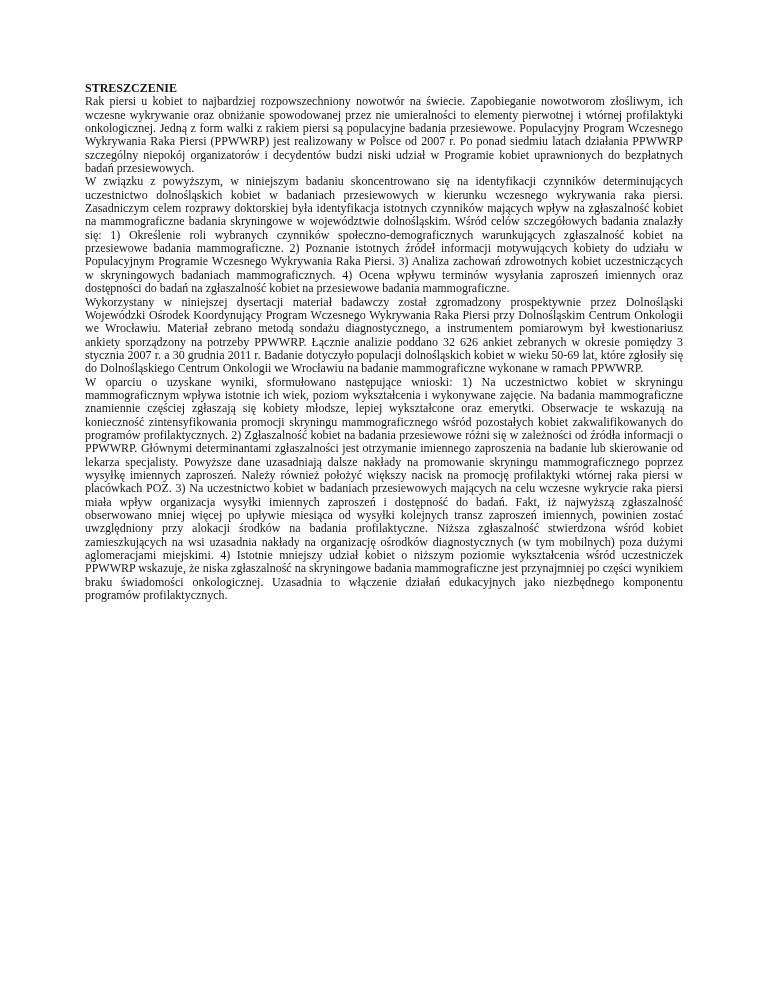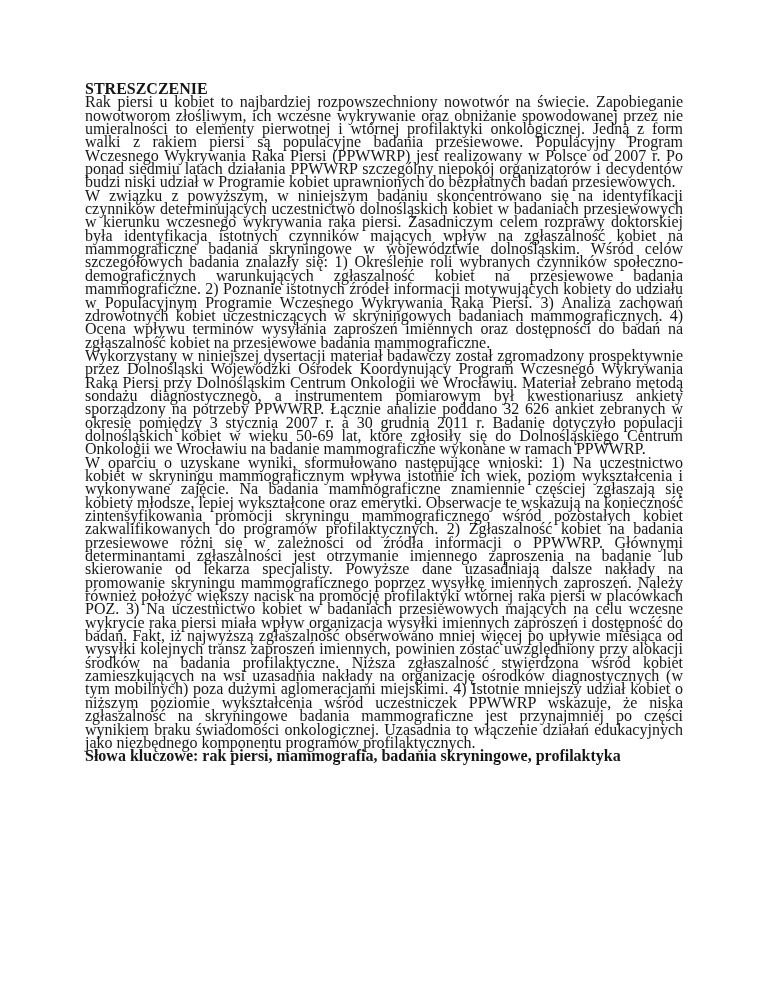--- a/index.html
+++ b/index.html
@@ -13,21 +13,21 @@
     height: 994px;
     background: #ffffff;
     overflow: hidden;
   }
   .text-block {
     position: absolute;
     left: 85px;
     top: 82px;
     width: 598px;
     font-family: "Liberation Serif", "DejaVu Serif", serif;
-    font-size: 16px;
+    font-size: 12px;
     line-height: 13.35px;
     color: #161616;
     text-align: justify;
     text-justify: inter-word;
   }
   .text-block p {
     margin: 0;
     padding: 0;
   }
   .bold {
@@ -40,15 +40,14 @@
 </head>
 <body>
 
 <div class="page">
   <div class="text-block">
     <p class="heading bold">STRESZCZENIE</p>
     <p>Rak piersi u kobiet to najbardziej rozpowszechniony nowotwór na świecie. Zapobieganie nowotworom złośliwym, ich wczesne wykrywanie oraz obniżanie spowodowanej przez nie umieralności to elementy pierwotnej i wtórnej profilaktyki onkologicznej. Jedną z form walki z rakiem piersi są populacyjne badania przesiewowe. Populacyjny Program Wczesnego Wykrywania Raka Piersi (PPWWRP) jest realizowany w Polsce od 2007 r. Po ponad siedmiu latach działania PPWWRP szczególny niepokój organizatorów i decydentów budzi niski udział w Programie kobiet uprawnionych do bezpłatnych badań przesiewowych.</p>
     <p>W związku z powyższym, w niniejszym badaniu skoncentrowano się na identyfikacji czynników determinujących uczestnictwo dolnośląskich kobiet w badaniach przesiewowych w kierunku wczesnego wykrywania raka piersi. Zasadniczym celem rozprawy doktorskiej była identyfikacja istotnych czynników mających wpływ na zgłaszalność kobiet na mammograficzne badania skryningowe w województwie dolnośląskim. Wśród celów szczegółowych badania znalazły się: 1) Określenie roli wybranych czynników społeczno-demograficznych warunkujących zgłaszalność kobiet na przesiewowe badania mammograficzne. 2) Poznanie istotnych źródeł informacji motywujących kobiety do udziału w Populacyjnym Programie Wczesnego Wykrywania Raka Piersi. 3) Analiza zachowań zdrowotnych kobiet uczestniczących w skryningowych badaniach mammograficznych. 4) Ocena wpływu terminów wysyłania zaproszeń imiennych oraz dostępności do badań na zgłaszalność kobiet na przesiewowe badania mammograficzne.</p>
     <p>Wykorzystany w niniejszej dysertacji materiał badawczy został zgromadzony prospektywnie przez Dolnośląski Wojewódzki Ośrodek Koordynujący Program Wczesnego Wykrywania Raka Piersi przy Dolnośląskim Centrum Onkologii we Wrocławiu. Materiał zebrano metodą sondażu diagnostycznego, a instrumentem pomiarowym był kwestionariusz ankiety sporządzony na potrzeby PPWWRP. Łącznie analizie poddano 32 626 ankiet zebranych w okresie pomiędzy 3 stycznia 2007 r. a 30 grudnia 2011 r. Badanie dotyczyło populacji dolnośląskich kobiet w wieku 50-69 lat, które zgłosiły się do Dolnośląskiego Centrum Onkologii we Wrocławiu na badanie mammograficzne wykonane w ramach PPWWRP.</p>
     <p>W oparciu o uzyskane wyniki, sformułowano następujące wnioski: 1) Na uczestnictwo kobiet w skryningu mammograficznym wpływa istotnie ich wiek, poziom wykształcenia i wykonywane zajęcie. Na badania mammograficzne znamiennie częściej zgłaszają się kobiety młodsze, lepiej wykształcone oraz emerytki. Obserwacje te wskazują na konieczność zintensyfikowania promocji skryningu mammograficznego wśród pozostałych kobiet zakwalifikowanych do programów profilaktycznych. 2) Zgłaszalność kobiet na badania przesiewowe różni się w zależności od źródła informacji o PPWWRP. Głównymi determinantami zgłaszalności jest otrzymanie imiennego zaproszenia na badanie lub skierowanie od lekarza specjalisty. Powyższe dane uzasadniają dalsze nakłady na promowanie skryningu mammograficznego poprzez wysyłkę imiennych zaproszeń. Należy również położyć większy nacisk na promocję profilaktyki wtórnej raka piersi w placówkach POZ. 3) Na uczestnictwo kobiet w badaniach przesiewowych mających na celu wczesne wykrycie raka piersi miała wpływ organizacja wysyłki imiennych zaproszeń i dostępność do badań. Fakt, iż najwyższą zgłaszalność obserwowano mniej więcej po upływie miesiąca od wysyłki kolejnych transz zaproszeń imiennych, powinien zostać uwzględniony przy alokacji środków na badania profilaktyczne. Niższa zgłaszalność stwierdzona wśród kobiet zamieszkujących na wsi uzasadnia nakłady na organizację ośrodków diagnostycznych (w tym mobilnych) poza dużymi aglomeracjami miejskimi. 4) Istotnie mniejszy udział kobiet o niższym poziomie wykształcenia wśród uczestniczek PPWWRP wskazuje, że niska zgłaszalność na skryningowe badania mammograficzne jest przynajmniej po części wynikiem braku świadomości onkologicznej. Uzasadnia to włączenie działań edukacyjnych jako niezbędnego komponentu programów profilaktycznych.</p>
-    <p class="bold">Słowa kluczowe: rak piersi, mammografia, badania skryningowe, profilaktyka</p>
   </div>
 </div>
 
 </body></html>

